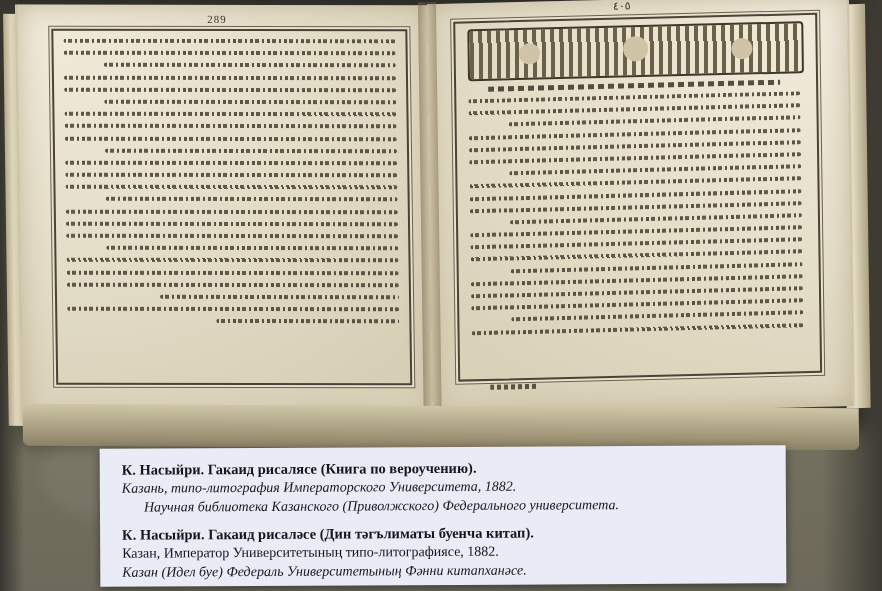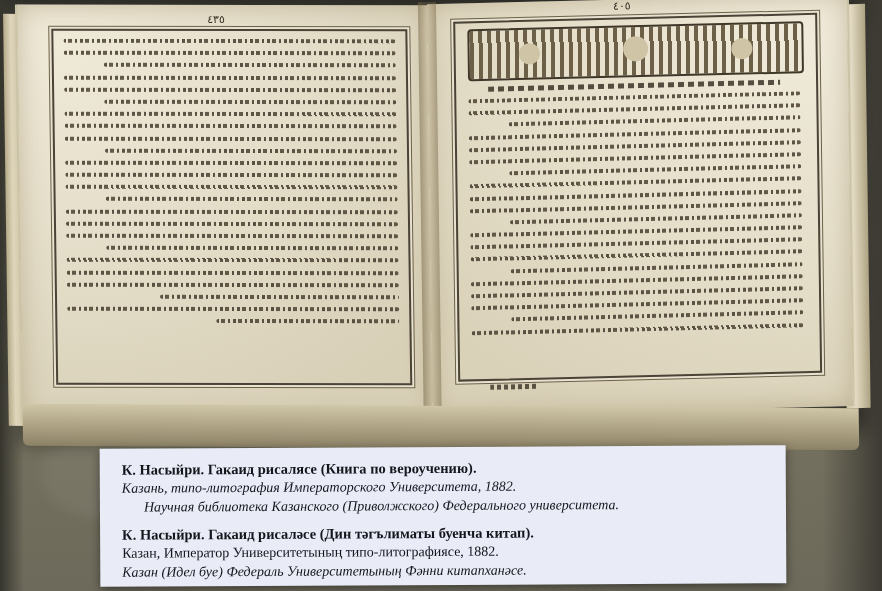--- a/index.html
+++ b/index.html
@@ -230,21 +230,21 @@
   <div class="spot" style="left:600px;top:60px;width:180px;height:120px;"></div>
   <div class="spot" style="left:40px;top:430px;width:140px;height:90px;"></div>
 
   <div id="book">
     <div class="book-shadow"></div>
 
     <div class="stack-left"></div>
     <div class="stack-right"></div>
 
     <div class="page page-left">
-      <div class="folio" style="left:190px;top:8px;">٤٣٥</div>
+      <div class="folio" style="left:190px;top:8px;">289</div>
       <div class="frame frame-left">
         <div class="lines">
           <div class="ln"></div>
           <div class="ln"></div>
           <div class="ln mid"></div>
           <div class="ln"></div>
           <div class="ln"></div>
           <div class="ln mid"></div>
           <div class="ln"></div>
           <div class="ln"></div>

